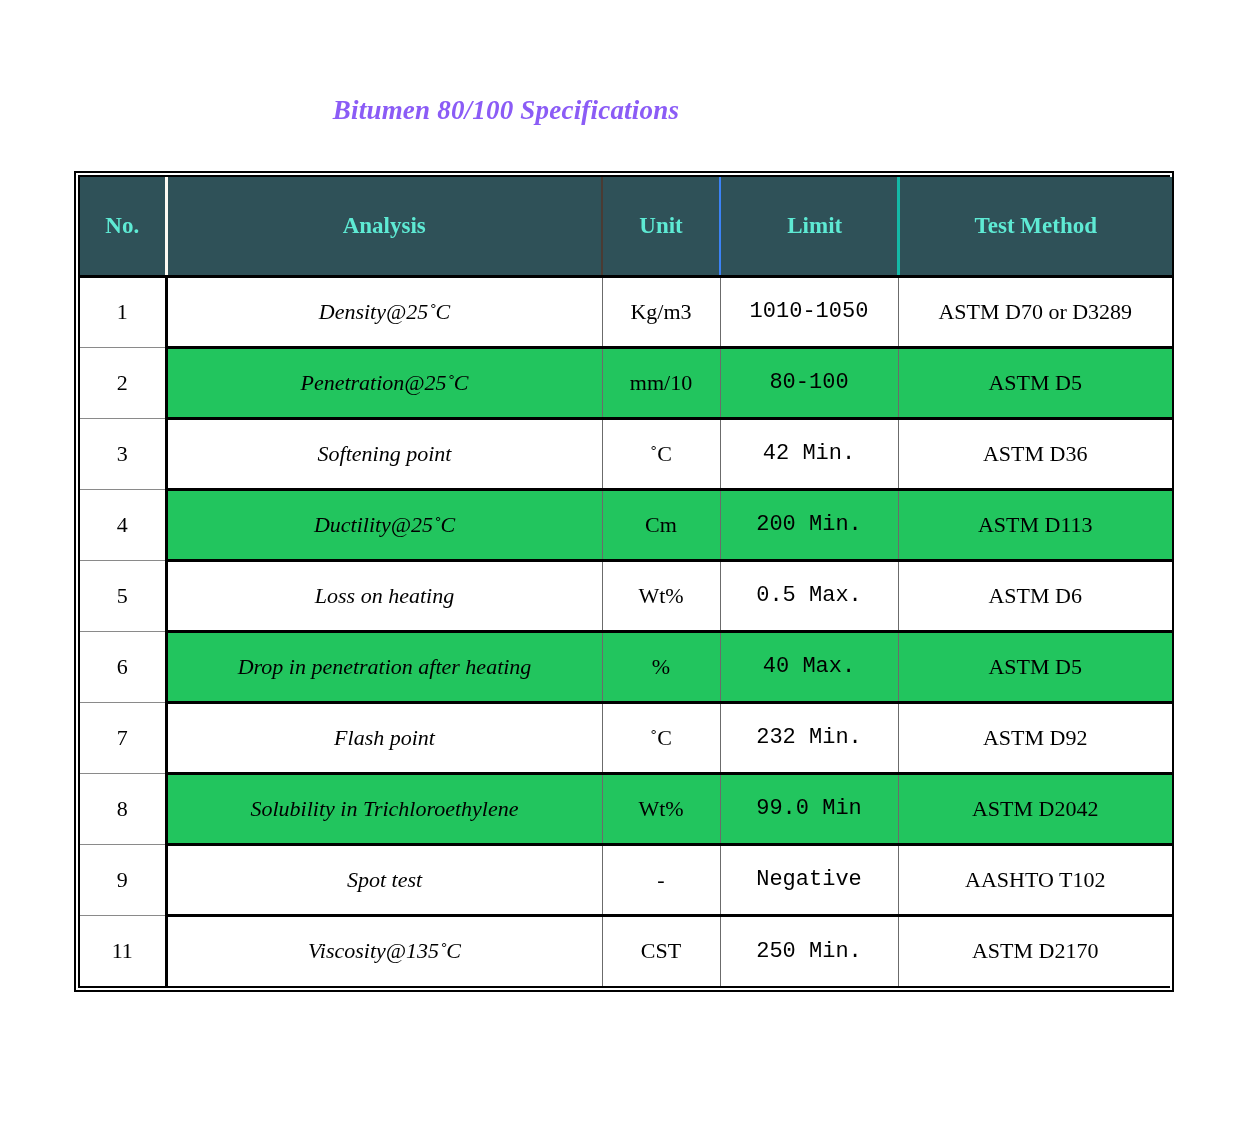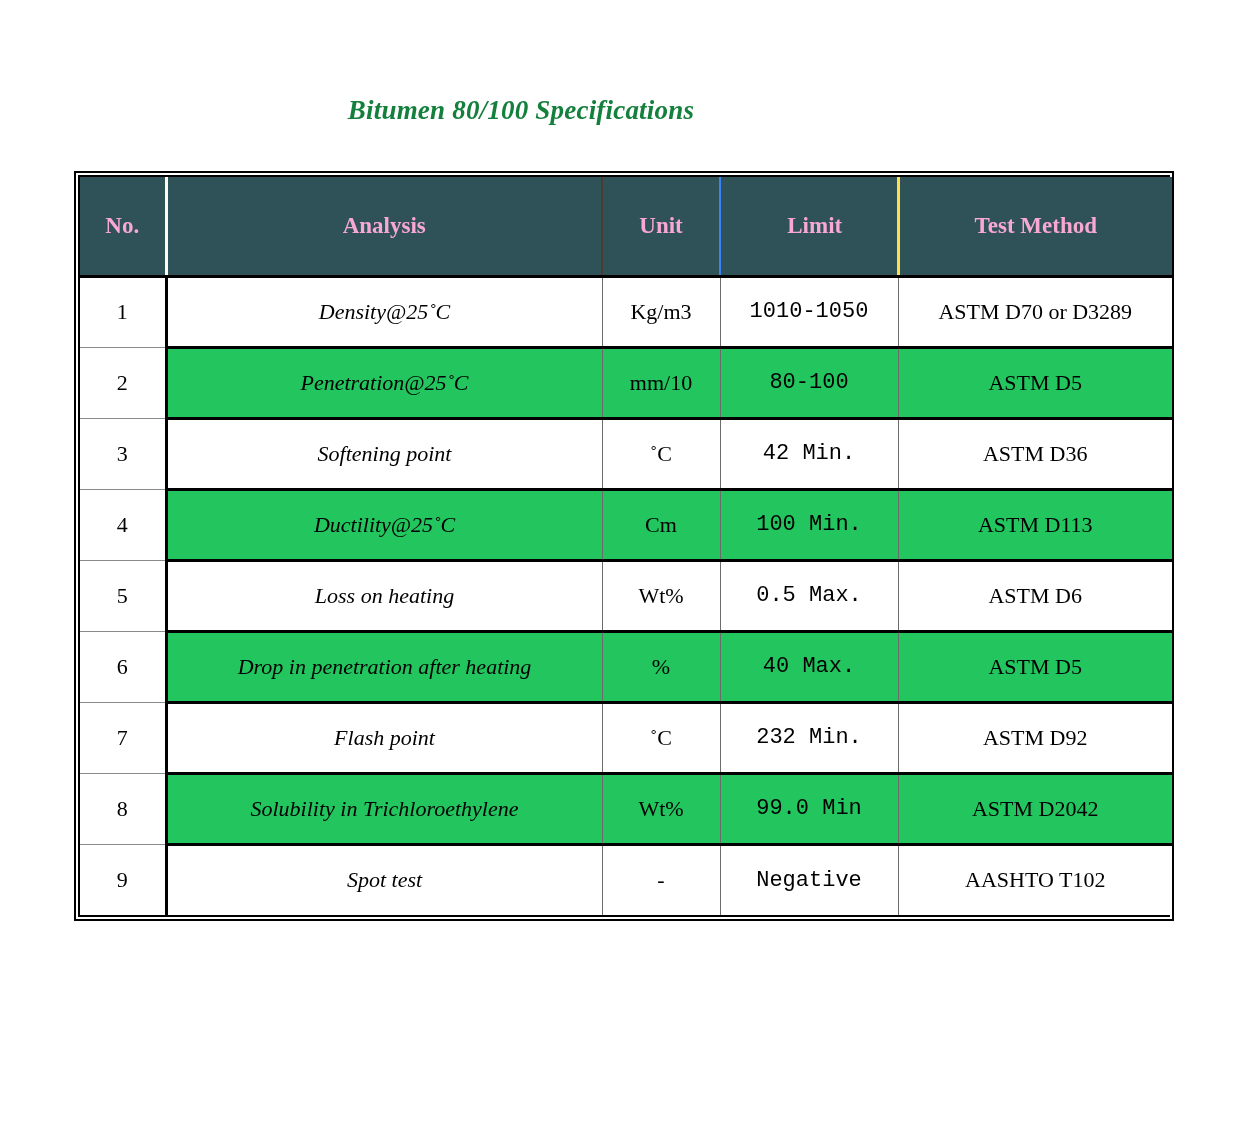--- a/index.html
+++ b/index.html
@@ -27,22 +27,21 @@
     position: absolute;
     left: 0;
     top: 95px;
     width: 1012px;
     text-align: center;
     font-family: "Liberation Serif", "DejaVu Serif", serif;
     font-weight: bold;
     font-style: italic;
     font-size: 27px;
     letter-spacing: 0.2px;
-    color: #15803d;
-    margin-left: 15px;
+    color: #8b5cf6;
   }
 
   
   .table-frame {
     position: absolute;
     left: 74px;
     top: 171px;
     width: 1100px;
     box-sizing: border-box;
     border: 2px solid #000000;
@@ -66,34 +65,34 @@
   col.c-no     { width: 86px;  }
   col.c-an     { width: 436px; }
   col.c-unit   { width: 118px; }
   col.c-limit  { width: 178px; }
   col.c-method { width: 274px; }
 
   
   thead tr { background: #2f5158; }
   thead th {
     background: #2f5158;
-    color: #f9a8d4;
+    color: #5eead4;
     font-weight: bold;
     font-size: 23px;
     text-align: center;
     vertical-align: middle;
     height: 99px;
     padding: 0 4px;
     border-bottom: 3px solid #000000;
     box-sizing: border-box;
   }
   th.hd-no     { border-right: 3px solid #fdfaf2; }
   th.hd-an     { border-right: 2px solid #4a3b33; }
   th.hd-unit   { border-right: 2px solid #3b82f6; }
-  th.hd-limit  { border-right: 3px solid #fde047; padding-left: 16px; }
+  th.hd-limit  { border-right: 3px solid #14b8a6; padding-left: 16px; }
   th.hd-method { }
 
   
   tbody td {
     height: 71px;
     font-size: 22px;
     text-align: center;
     vertical-align: middle;
     padding: 0 6px;
     border-bottom: 3px solid #000000;
@@ -168,21 +167,21 @@
               <td class="c-num">3</td>
               <td class="c-analysis">Softening point</td>
               <td class="c-unit">˚C</td>
               <td class="c-limit">42 Min.</td>
               <td class="c-method">ASTM D36</td>
             </tr>
             <tr class="shade">
               <td class="c-num">4</td>
               <td class="c-analysis">Ductility@25˚C</td>
               <td class="c-unit">Cm</td>
-              <td class="c-limit">100 Min.</td>
+              <td class="c-limit">200 Min.</td>
               <td class="c-method">ASTM D113</td>
             </tr>
             <tr class="plain">
               <td class="c-num">5</td>
               <td class="c-analysis">Loss on heating</td>
               <td class="c-unit">Wt%</td>
               <td class="c-limit">0.5 Max.</td>
               <td class="c-method">ASTM D6</td>
             </tr>
             <tr class="shade">
@@ -206,18 +205,25 @@
               <td class="c-limit">99.0 Min</td>
               <td class="c-method">ASTM D2042</td>
             </tr>
             <tr class="plain">
               <td class="c-num">9</td>
               <td class="c-analysis">Spot test</td>
               <td class="c-unit">-</td>
               <td class="c-limit">Negative</td>
               <td class="c-method">AASHTO T102</td>
             </tr>
+            <tr class="plain">
+              <td class="c-num">11</td>
+              <td class="c-analysis">Viscosity@135˚C</td>
+              <td class="c-unit">CST</td>
+              <td class="c-limit">250 Min.</td>
+              <td class="c-method">ASTM D2170</td>
+            </tr>
           </tbody>
       </table>
     </div>
   </div>
 
 </div>
 
 </body></html>

